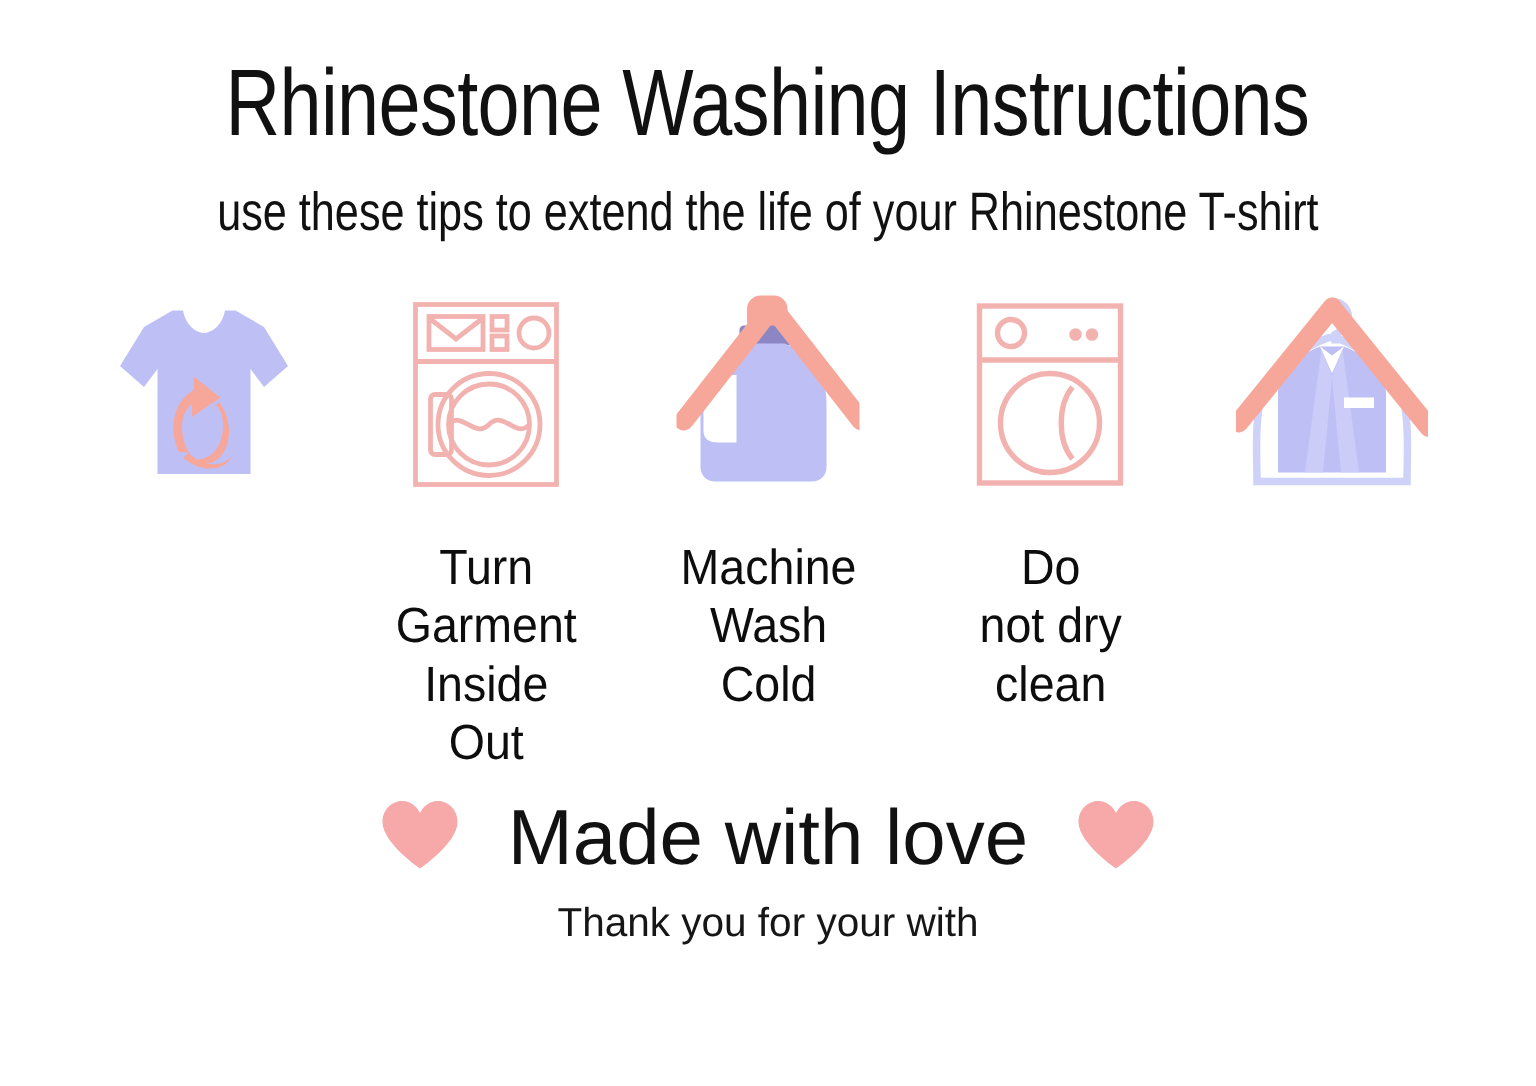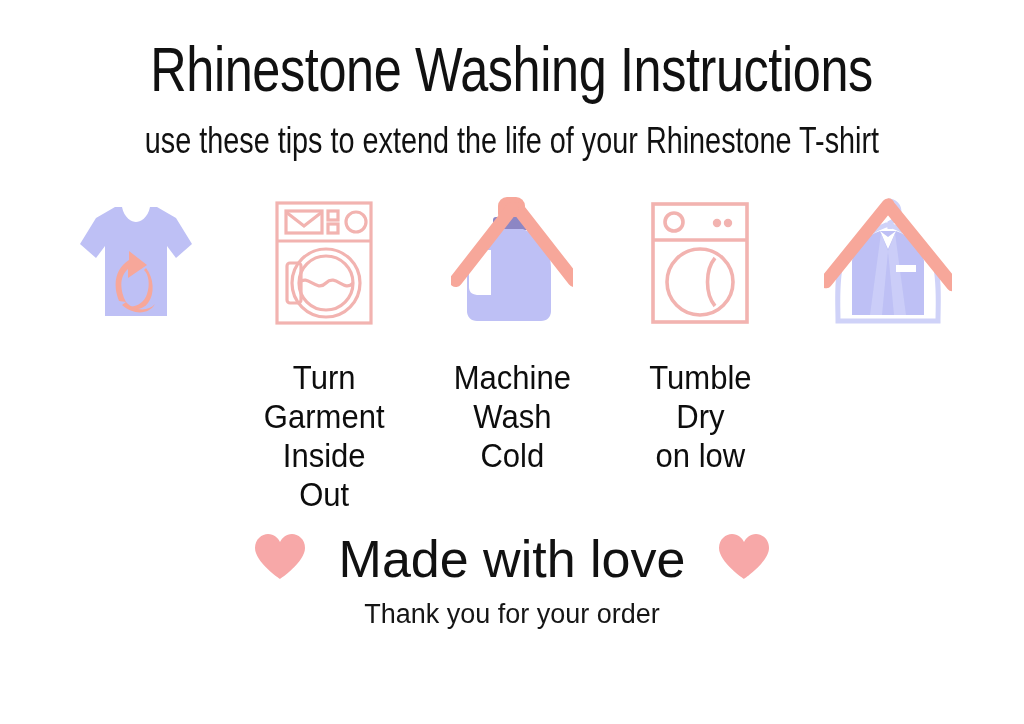--- a/index.html
+++ b/index.html
@@ -214,35 +214,35 @@
 Garment
 Inside
 Out</div>
     </div>
     <div class="col">
       <div class="label">Machine
 Wash
 Cold</div>
     </div>
     <div class="col">
-      <div class="label">Tumble
-Dry
-on low</div>
+      <div class="label">Do
+not dry
+clean</div>
     </div>
   </div>
 
   <div class="made-row">
     <span class="heart">
       <svg width="54" height="48" viewBox="0 0 54 48" aria-hidden="true">
         <path d="M27 46 C27 46 2 29 2 15 C2 6 9 1 15 1 C21 1 25 5 27 9 C29 5 33 1 39 1 C45 1 52 6 52 15 C52 29 27 46 27 46 Z" fill="#F7A8A8"></path>
       </svg>
     </span>
     <span class="made-text">Made with love</span>
     <span class="heart">
       <svg width="54" height="48" viewBox="0 0 54 48" aria-hidden="true">
         <path d="M27 46 C27 46 2 29 2 15 C2 6 9 1 15 1 C21 1 25 5 27 9 C29 5 33 1 39 1 C45 1 52 6 52 15 C52 29 27 46 27 46 Z" fill="#F7A8A8"></path>
       </svg>
     </span>
   </div>
 
-  <div class="thanks">Thank you for your order</div>
+  <div class="thanks">Thank you for your with</div>
 
 </div>
 
 </body></html>

